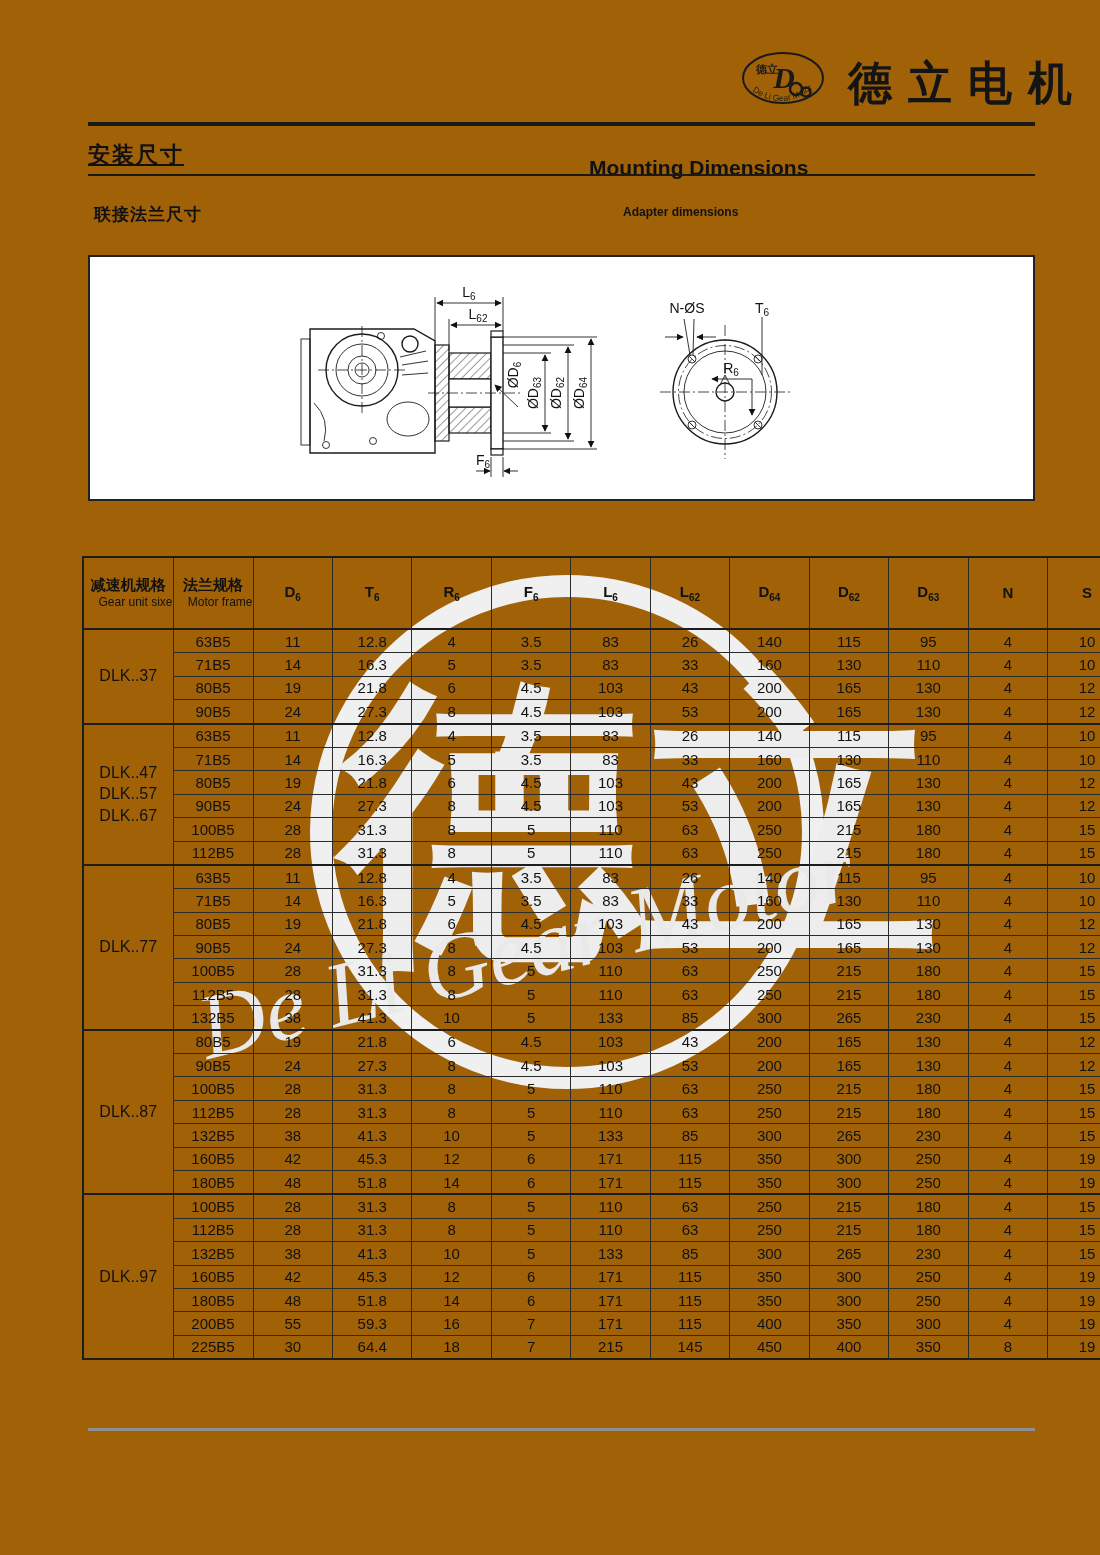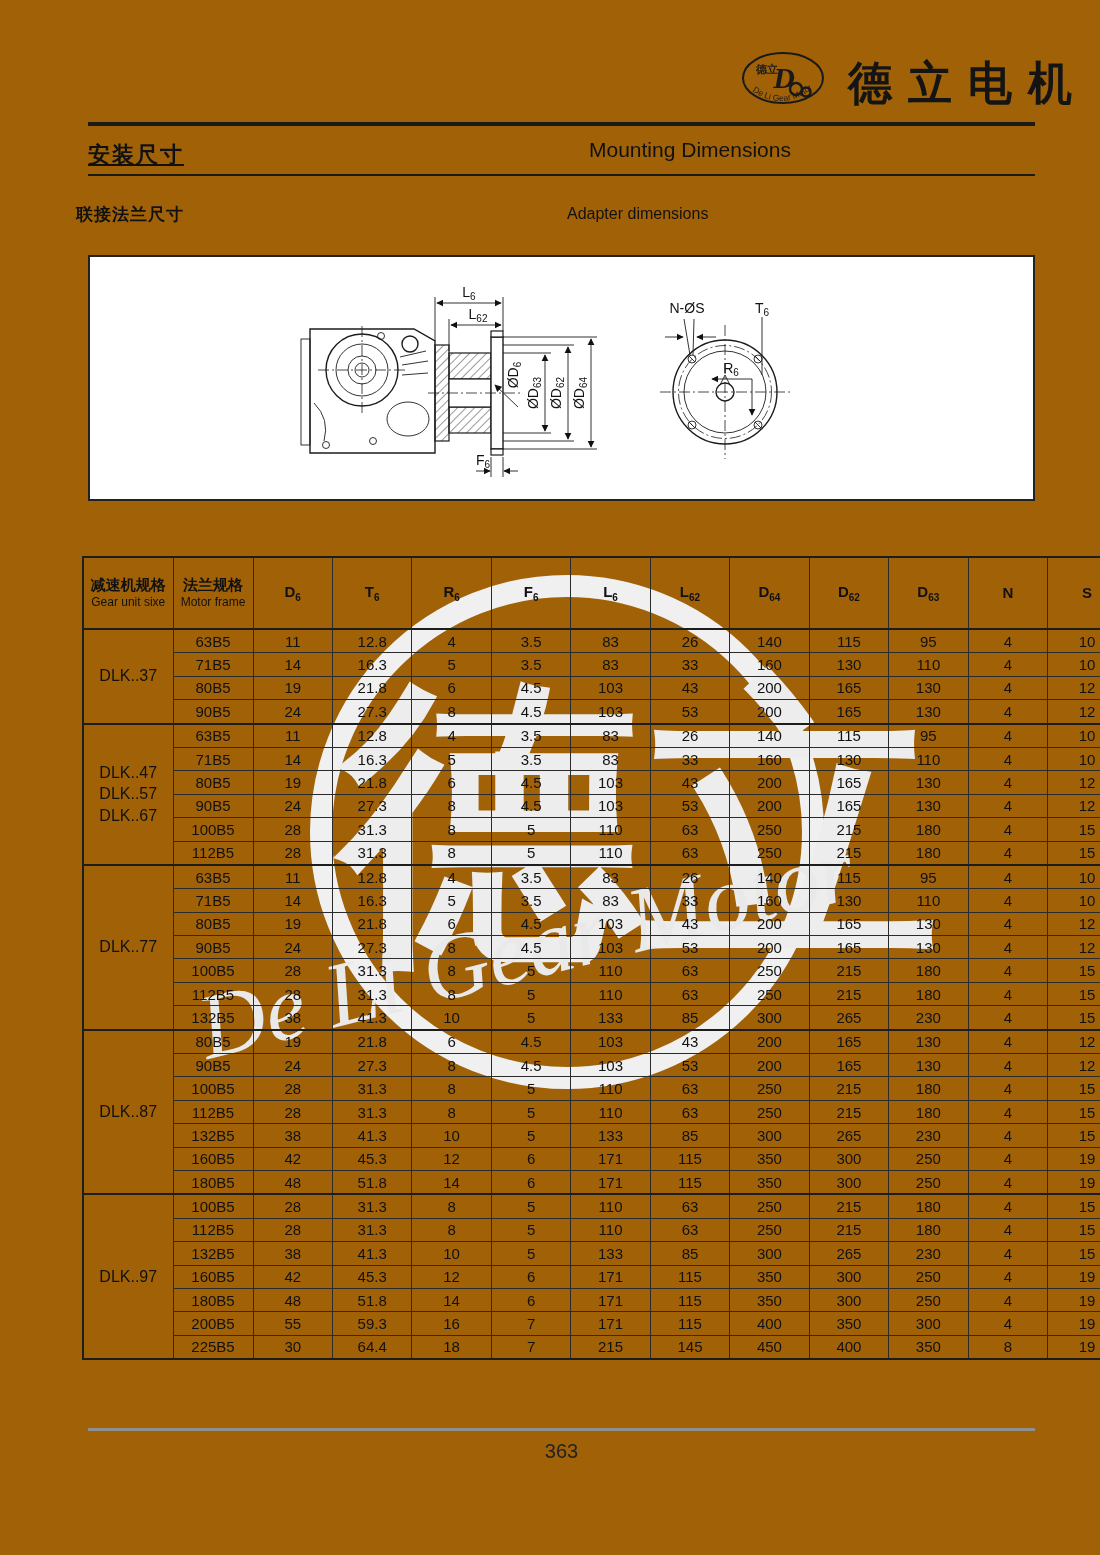--- a/index.html
+++ b/index.html
@@ -9,23 +9,23 @@
   
   .logo-wrap{position:absolute;top:50px;left:740px;display:flex;align-items:center;gap:22px;}
   .brand-name{font-family:"DejaVu Sans","Liberation Sans",sans-serif;font-size:44px;font-weight:bold;
               letter-spacing:16px;color:#141414;white-space:nowrap;transform:scaleY(1.05);}
   .rule{position:absolute;left:88px;width:947px;background:#1a1a1a;}
   .rule.thick{top:122px;height:4px;}
   .rule.thin{top:174px;height:2px;}
   .rule.footer{top:1428px;height:3px;background:#8f8f8f;}
 
   .title-cn{position:absolute;top:140px;left:88px;font-size:22px;font-weight:bold;letter-spacing:2px;text-decoration:underline;}
-  .title-en{position:absolute;top:138px;left:589px;font-size:21px;font-weight:normal;}
-  .subtitle-cn{position:absolute;top:203px;left:76px;font-size:17px;font-weight:bold;letter-spacing:1px;}
-  .subtitle-en{position:absolute;top:205px;left:567px;font-size:16px;font-weight:normal;}
+  .title-en{position:absolute;top:156px;left:589px;font-size:21px;font-weight:bold;}
+  .subtitle-cn{position:absolute;top:203px;left:94px;font-size:17px;font-weight:bold;letter-spacing:1px;}
+  .subtitle-en{position:absolute;top:205px;left:623px;font-size:12px;font-weight:bold;}
 
   
   .diagram-box{position:absolute;top:255px;left:88px;width:943px;height:242px;border:2px solid #222;background:#fff;}
   .diagram-box svg{display:block;}
   .dline{stroke:#1c1c1c;stroke-width:1.4;fill:none;}
   .dthin{stroke:#1c1c1c;stroke-width:0.9;fill:none;}
   .ddim{stroke:#1c1c1c;stroke-width:0.9;fill:none;}
   .dcl{stroke:#1c1c1c;stroke-width:0.8;fill:none;stroke-dasharray:11 3 2 3;}
   .dlabel{font-family:"Liberation Sans",sans-serif;font-size:14px;fill:#111;}
   .dlabel .sub{font-size:10px;}
@@ -38,21 +38,21 @@
   .wm-script{position:absolute;top:330px;left:90px;font-family:"Liberation Serif",serif;font-style:italic;
              font-size:92px;color:#e9e9e9;transform:rotate(-14deg);white-space:nowrap;}
 
   
   .table-wrap{position:absolute;top:556px;left:82px;width:1046px;z-index:1;}
   table.dims{border-collapse:collapse;table-layout:fixed;width:100%;background:transparent;}
   table.dims th,table.dims td{border:1px solid #2b2b2b;text-align:center;vertical-align:middle;padding:0;}
   table.dims{border:2px solid #1d1d1d;}
   table.dims thead th{height:70px;border-bottom:2px solid #1d1d1d;background:transparent;}
   th .hcn{font-size:15px;font-weight:bold;line-height:1.3;}
-  th .hen{font-size:12px;font-weight:normal;line-height:1.3;}
+  th .hen{font-size:12px;font-weight:normal;line-height:1.3;text-align:right;}
   th .hbase{font-size:15px;font-weight:bold;}
   th sub{font-size:10px;font-weight:bold;}
   td.val,td.frame{font-size:15px;height:22.4px;line-height:1;}
   td.groupcell{font-size:16px;font-weight:normal;line-height:1.35;}
   tr.group-start td{border-top:2px solid #1d1d1d;}
 
   .page-number{position:absolute;top:1440px;left:88px;width:947px;text-align:center;font-size:20px;color:#222;}
 </style>
 </head>
 <body>
@@ -687,15 +687,14 @@
             <td class="val">400</td>
             <td class="val">350</td>
             <td class="val">8</td>
             <td class="val">19</td>
           </tr>
         </tbody>
     </table>
   </div>
 
   <div class="rule footer"></div>
-  <div class="page-number">363</div>
 
 </div>
 
 </body></html>

